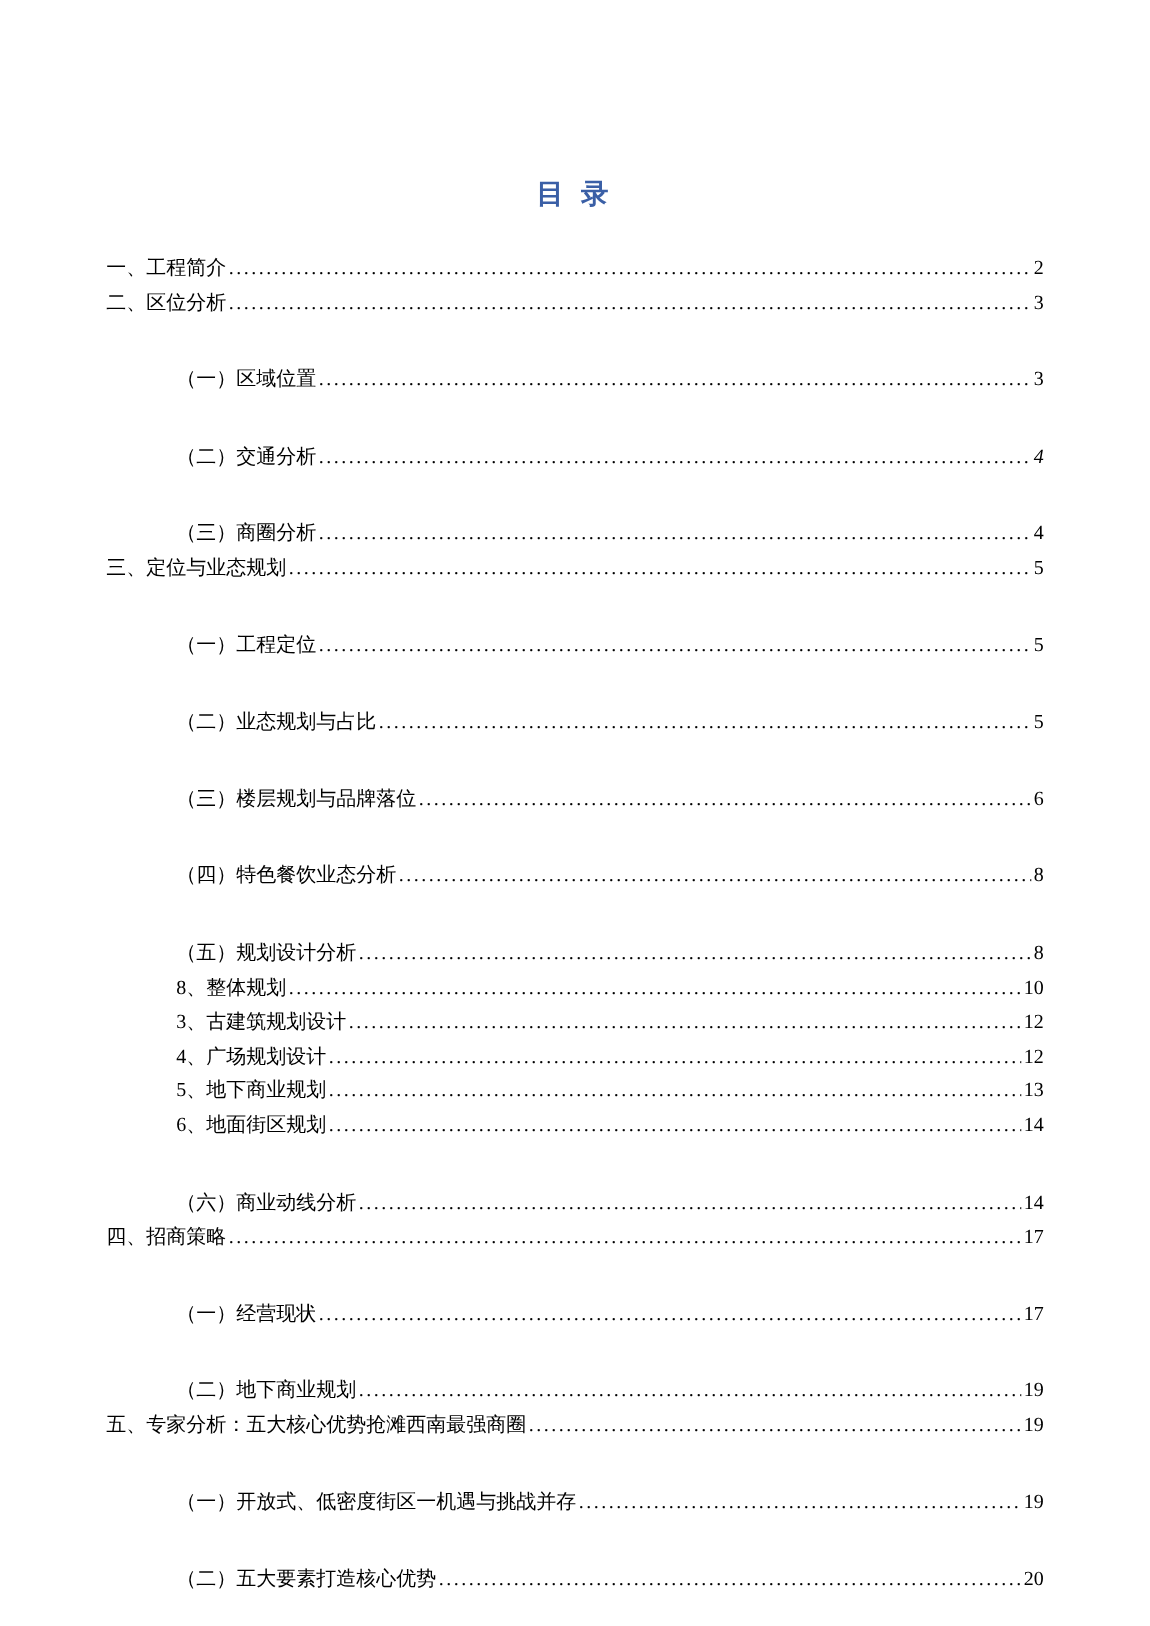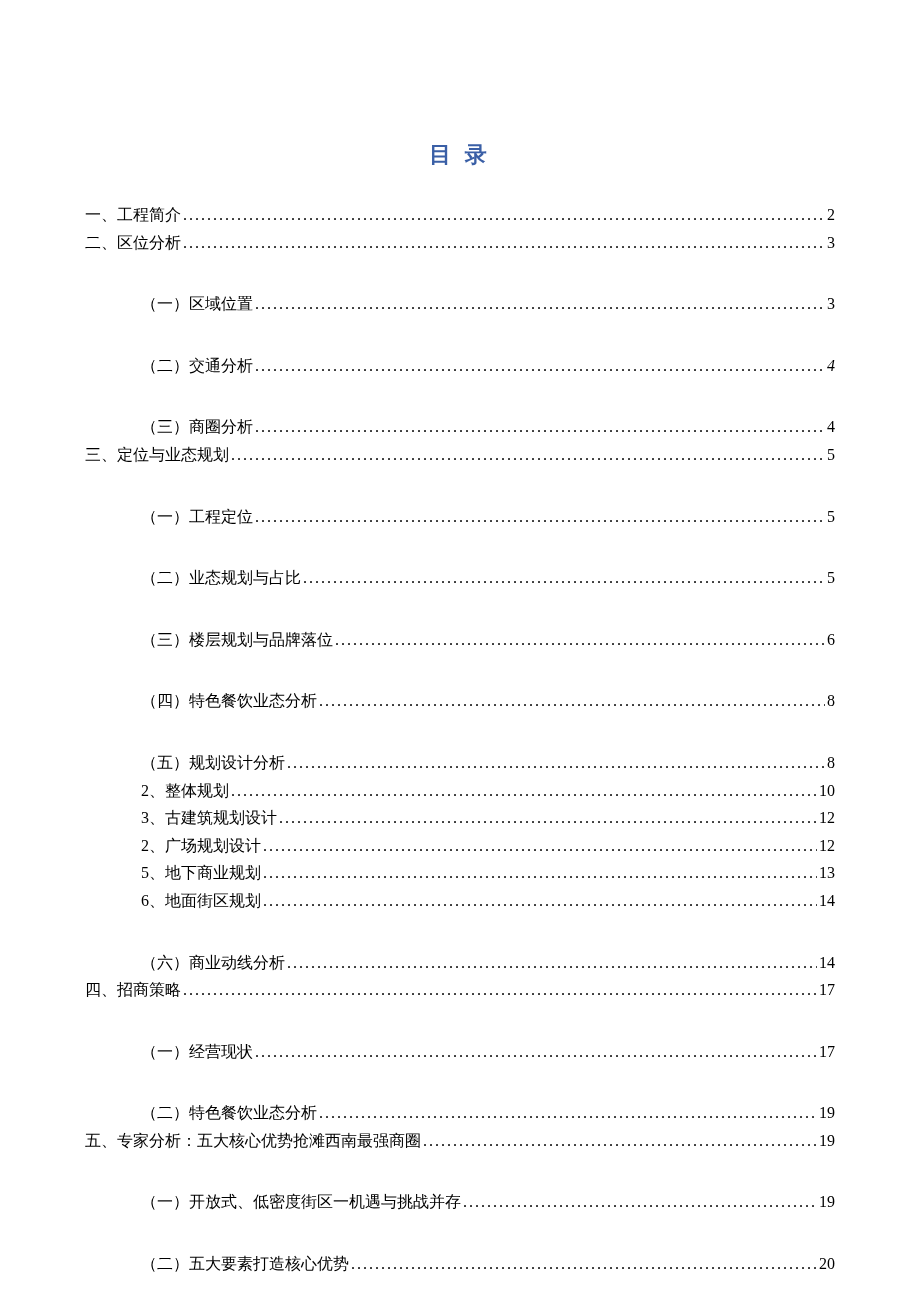--- a/index.html
+++ b/index.html
@@ -122,33 +122,33 @@
         <span class="dots"></span>
         <span class="pageno">8</span>
       </div>
       <div class="toc-line indent-1">
         <span class="label">（五）规划设计分析</span>
         <span> </span>
         <span class="dots"></span>
         <span class="pageno">8</span>
       </div>
       <div class="toc-line indent-2">
-        <span class="label">2、整体规划</span>
+        <span class="label">8、整体规划</span>
         <span> </span>
         <span class="dots"></span>
         <span class="pageno">10</span>
       </div>
       <div class="toc-line indent-2">
         <span class="label">3、古建筑规划设计</span>
         <span> </span>
         <span class="dots"></span>
         <span class="pageno">12</span>
       </div>
       <div class="toc-line indent-2">
-        <span class="label">2、广场规划设计</span>
+        <span class="label">4、广场规划设计</span>
         <span> </span>
         <span class="dots"></span>
         <span class="pageno">12</span>
       </div>
       <div class="toc-line indent-2">
         <span class="label">5、地下商业规划</span>
         <span> </span>
         <span class="dots"></span>
         <span class="pageno">13</span>
       </div>
@@ -170,21 +170,21 @@
         <span class="dots"></span>
         <span class="pageno">17</span>
       </div>
       <div class="toc-line indent-1">
         <span class="label">（一）经营现状</span>
         <span> </span>
         <span class="dots"></span>
         <span class="pageno">17</span>
       </div>
       <div class="toc-line indent-1">
-        <span class="label">（二）特色餐饮业态分析</span>
+        <span class="label">（二）地下商业规划</span>
         <span> </span>
         <span class="dots"></span>
         <span class="pageno">19</span>
       </div>
       <div class="toc-line indent-0">
         <span class="label">五、专家分析：五大核心优势抢滩西南最强商圈</span>
         <span> </span>
         <span class="dots"></span>
         <span class="pageno">19</span>
       </div>

